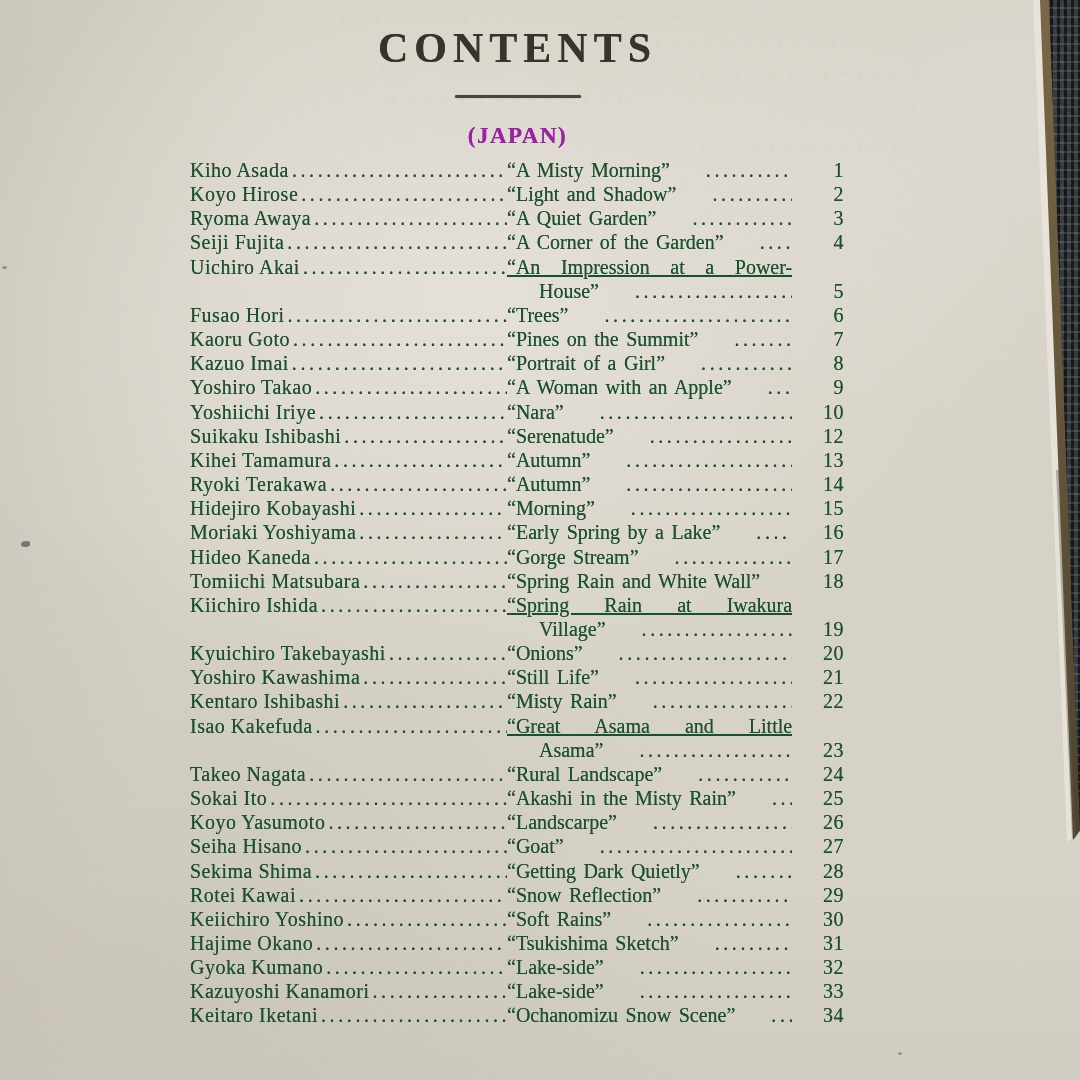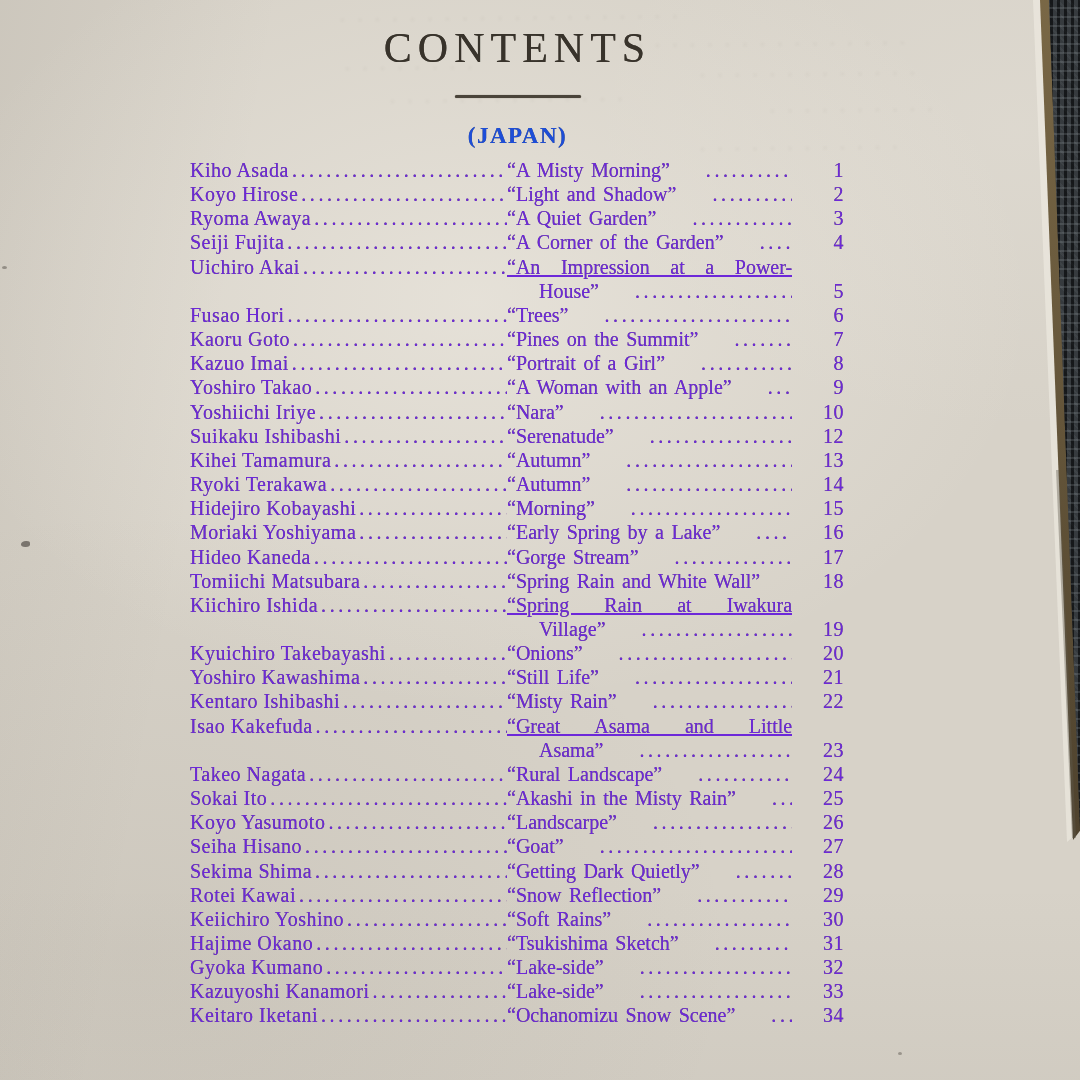--- a/index.html
+++ b/index.html
@@ -27,38 +27,38 @@
     position:absolute;color:#6e675c;opacity:.13;filter:blur(1.6px);
     font-size:19px;letter-spacing:4px;white-space:nowrap;overflow:hidden;
     transform:rotate(-0.6deg);pointer-events:none;
   }
   .speck{position:absolute;background:#55504a;border-radius:50%;opacity:.7;}
 
   
   .head{position:absolute;left:190px;top:0;width:655px;text-align:center;color:#3c362e;}
   .title{
     position:absolute;top:24px;left:0;right:0;
-    font-size:42px;font-weight:normal;letter-spacing:6px;
+    font-size:42px;font-weight:bold;letter-spacing:6px;
     color:#38332b;text-shadow:0 0 .6px rgba(56,51,43,.85);
   }
   .rule{
     position:absolute;top:95px;left:50%;transform:translateX(-50%);
     width:126px;height:3px;background:#4a443a;border-radius:2px;
     box-shadow:0 0 .8px rgba(74,68,58,.9);
   }
   .section{
     position:absolute;top:123px;left:0;right:0;
     font-size:23px;font-weight:bold;letter-spacing:1.5px;
-    color:#1d4ed8;text-shadow:0 0 .5px rgba(60,54,46,.8);
+    color:#a21caf;text-shadow:0 0 .5px rgba(60,54,46,.8);
   }
 
   
   .toc{
     position:absolute;left:190px;top:158px;width:656px;
-    font-size:20px;line-height:24.15px;color:#6d28d9;
+    font-size:20px;line-height:24.15px;color:#14532d;
     text-shadow:0 0 .55px rgba(66,60,52,.75);
   }
   .row{display:flex;align-items:baseline;}
   .cell{display:flex;align-items:baseline;overflow:hidden;}
   .name{width:318px;letter-spacing:.5px;}
   .ttl{width:286px;word-spacing:2.5px;gap:33px;}
   .pg{display:block;width:52px;text-align:right;padding-right:2px;letter-spacing:.5px;}
   .txt{white-space:nowrap;}
   .leader{flex:1 1 auto;overflow:hidden;white-space:nowrap;padding-left:3px;}
   .leader::after{

